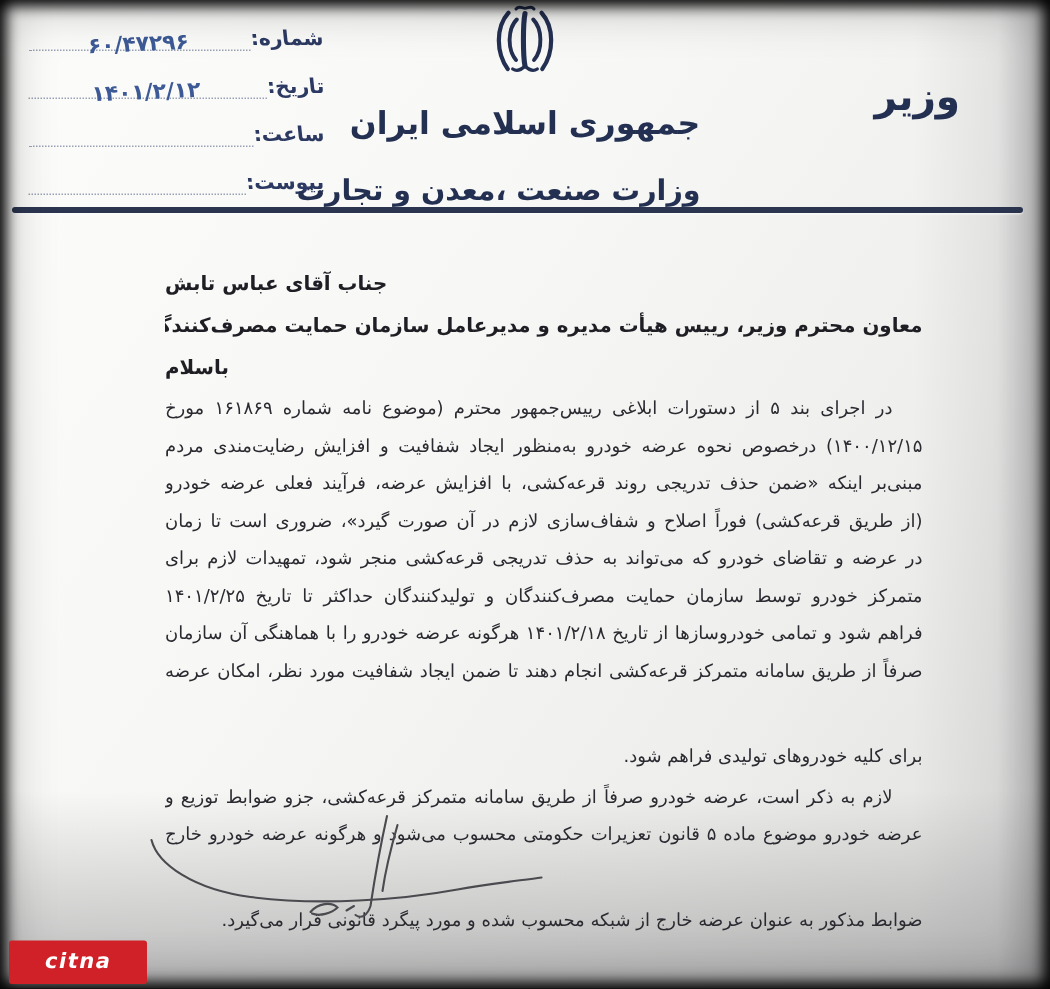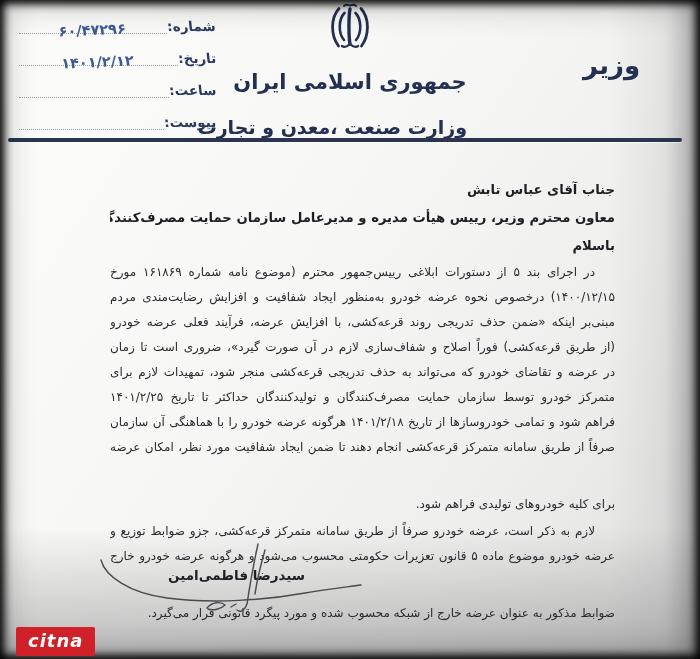--- a/index.html
+++ b/index.html
@@ -27,35 +27,35 @@
   .emblem{display:block;margin:2px auto 0;}
   .state-name{font-size:21px;font-weight:bold;margin-top:18px;white-space:nowrap;}
   .ministry-name{font-size:19px;font-weight:bold;margin-top:22px;white-space:nowrap;}
   .minister{position:absolute;left:583px;top:50px;width:62px;text-align:left;
             font-size:26px;font-weight:bold;color:#243052;direction:rtl;}
   .rule{position:absolute;left:8px;right:18px;top:138px;height:4px;background:#2b3550;
         border-radius:2px;box-shadow:0 1px 1px rgba(255,255,255,0.65);}
   
   .letter-body{position:absolute;left:110px;top:176px;width:505px;direction:rtl;}
   .rline{height:28px;line-height:28px;font-weight:bold;font-size:13.2px;color:#1e1e24;
-         text-align:right;white-space:nowrap;overflow:hidden;}
+         text-align:left;white-space:nowrap;overflow:hidden;}
   .para{margin:0;}
   .bline{height:25px;line-height:25px;font-size:12px;color:#2a2a31;
          text-align:justify;text-align-last:justify;overflow:hidden;}
   .bline.first{text-indent:20px;}
   .bline.last{text-align-last:right;margin-top:32px;}
   .p2{margin-top:2px;}
   
   .sig-name{position:absolute;left:168px;top:567px;direction:rtl;font-weight:bold;
             font-size:13.5px;color:#1e1e24;white-space:nowrap;z-index:5;}
   .sig-svg{position:absolute;left:95px;top:538px;z-index:6;}
   
-  .citna{position:absolute;left:16px;top:627px;z-index:40;background:#cf2127;color:#fff;
-         font-weight:bold;font-style:italic;font-size:18px;line-height:22px;
-         padding:3px 12px 4px;letter-spacing:1px;border-radius:2px;text-transform:lowercase;}
+  .citna{position:absolute;left:6px;top:627px;z-index:40;background:#cf2127;color:#fff;
+         font-weight:bold;font-style:italic;font-size:14px;line-height:22px;
+         padding:3px 24px 4px;letter-spacing:1px;border-radius:2px;text-transform:lowercase;}
 </style>
 </head>
 <body>
 
 <div class="page">
 
   <div class="fields">
     <div class="frow">
       <span class="flabel">شماره:</span>
       <span class="fline">
@@ -116,21 +116,20 @@
       <div class="bline last">برای کلیه خودروهای تولیدی فراهم شود.</div>
     </div>
 
     <div class="para p2">
       <div class="bline first">لازم به ذکر است، عرضه خودرو صرفاً از طریق سامانه متمرکز قرعه‌کشی، جزو ضوابط توزیع و</div>
       <div class="bline">عرضه خودرو موضوع ماده ۵ قانون تعزیرات حکومتی محسوب می‌شود و هرگونه عرضه خودرو خارج از</div>
       <div class="bline last">ضوابط مذکور به عنوان عرضه خارج از شبکه محسوب شده و مورد پیگرد قانونی قرار می‌گیرد.</div>
     </div>
   </div>
 
-  <div class="sig-name">سیدرضا فاطمی‌امین</div>
   <svg class="sig-svg" width="280" height="85" viewBox="0 0 280 85">
     <g fill="none" stroke="#4a4a4f" stroke-width="1.4" stroke-linecap="round">
       <path d="M6 22 C10 38 34 55 72 60 C118 66 172 62 210 55 C232 51 252 49 266 47"></path>
       <path d="M163 6 C159 24 155 46 152 66 C150 72 146 75 142 72"></path>
       <path d="M170 12 C166 26 162 42 160 56"></path>
       <path d="M112 70 C117 64 126 63 130 67 C126 71 118 73 113 71"></path>
       <path d="M136 69 L141 66"></path>
     </g>
   </svg>
 

